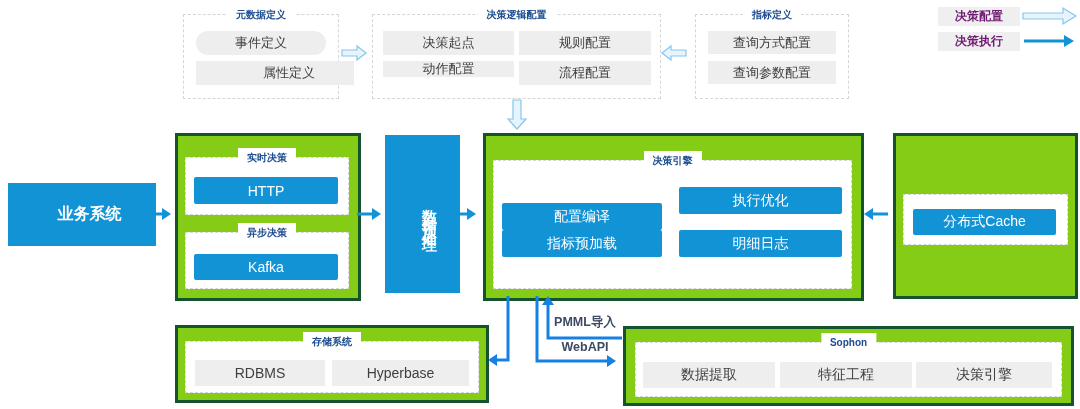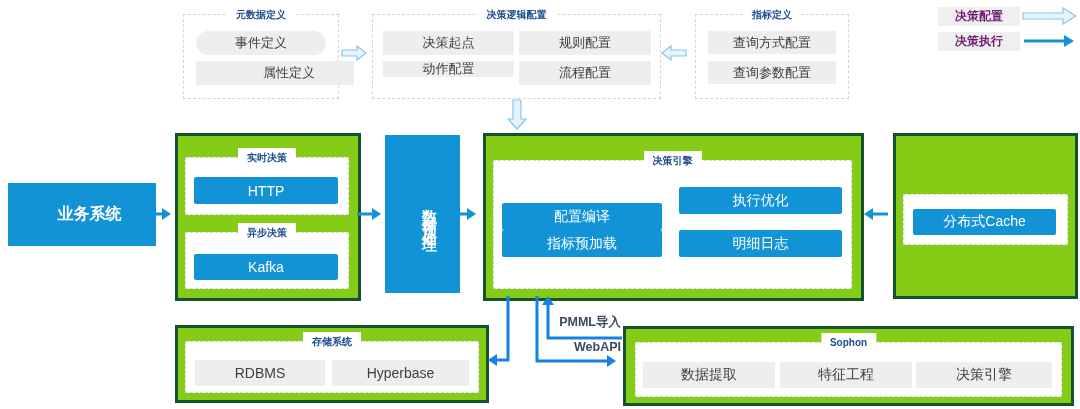--- a/index.html
+++ b/index.html
@@ -25,21 +25,21 @@
   .box-blue {
     position:absolute; background:#1193d6; color:#fff; display:flex;
     align-items:center; justify-content:center; font-weight:bold;padding-left:15px;
   }
   .legend-chip {
     position:absolute; background:#efefef; color:#701a75; font-size:12px; font-weight:600;
     display:flex; align-items:center; justify-content:center; white-space:nowrap;
   }
   .flow-label {
     position:absolute; font-size:12.5px; font-weight:600; color:#3d4a63;
-    text-align:right; white-space:nowrap;
+    text-align:center; white-space:nowrap;
   }
   .vtext {
     writing-mode:vertical-rl; text-orientation:upright; letter-spacing:7px;
     font-size:15px; font-weight:bold; line-height:1;
   }
   svg.overlay { position:absolute; left:0; top:0; pointer-events:none; }
 </style>
 </head>
 <body>
 

